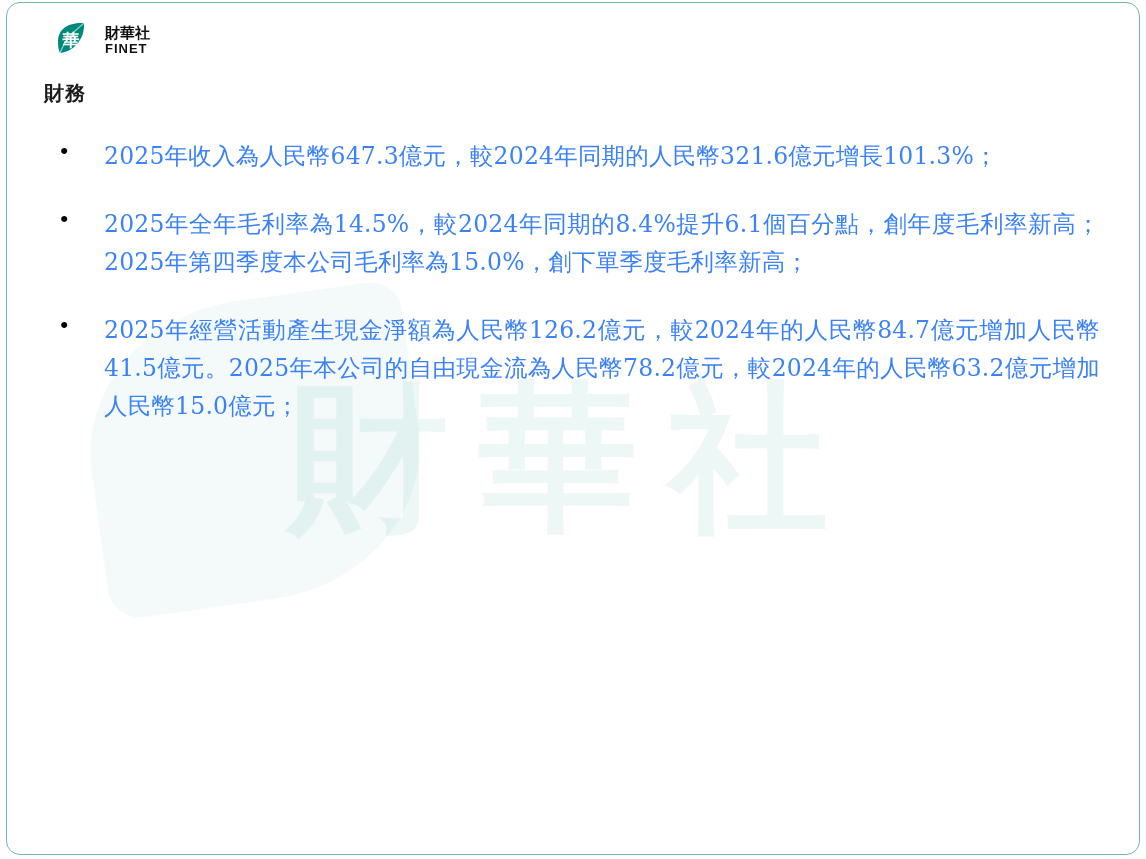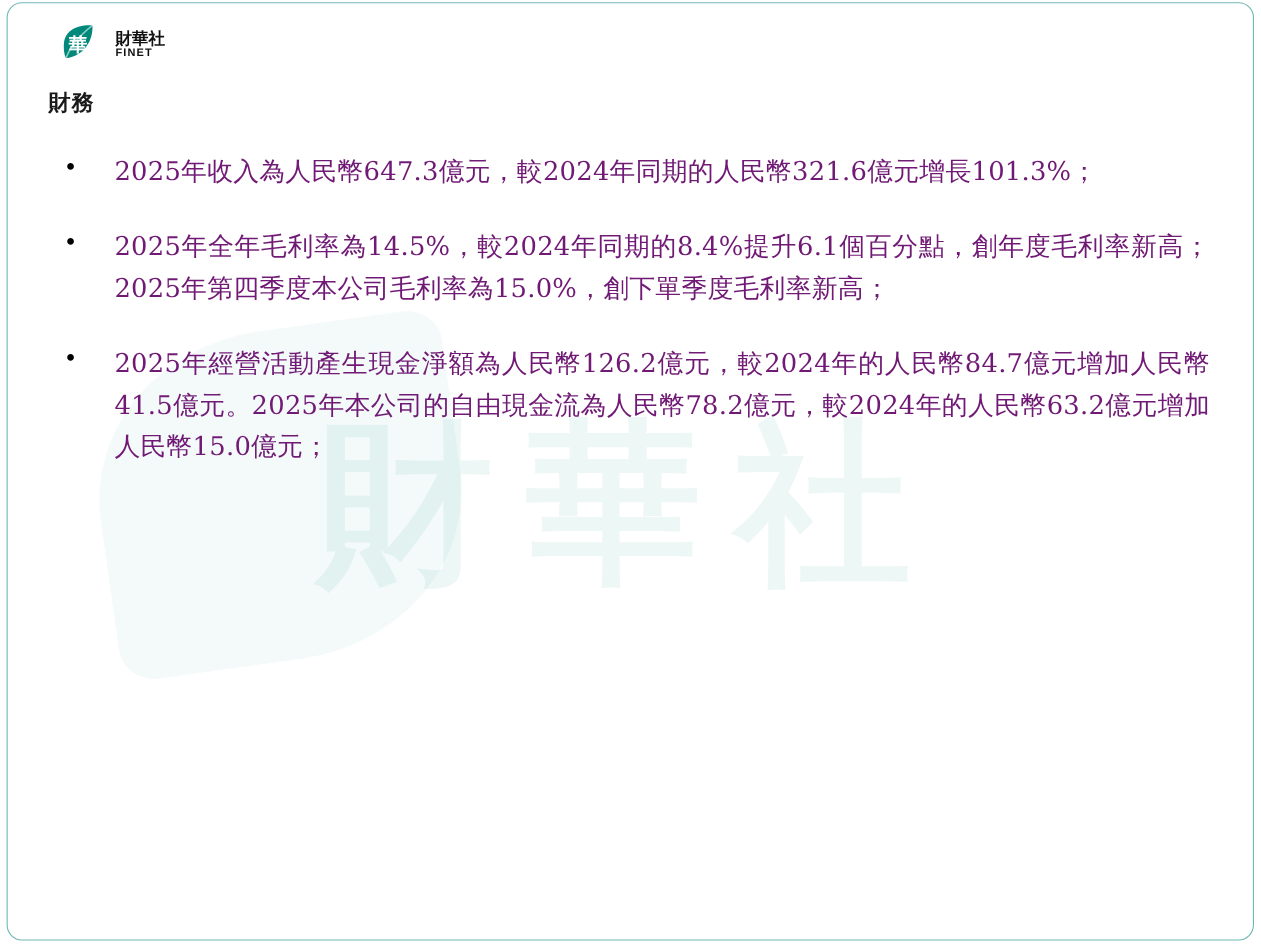--- a/index.html
+++ b/index.html
@@ -92,21 +92,21 @@
   }
   .logo-cn {
     font-family: "DejaVu Sans", sans-serif;
     font-size: 15px;
     font-weight: 700;
     color: #111111;
     letter-spacing: 0px;
   }
   .logo-en {
     font-family: "Liberation Sans", sans-serif;
-    font-size: 10px;
+    font-size: 13px;
     font-weight: 700;
     color: #111111;
     letter-spacing: 1px;
   }
   h1.section-title {
     font-family: "DejaVu Sans", sans-serif;
     font-size: 20px;
     font-weight: 700;
     color: #1a1a1a;
     margin: 16px 0 0 0;
@@ -117,21 +117,21 @@
     list-style: none;
     margin: 30px 0 0 0;
     padding: 0;
   }
   ul.bullets > li {
     position: relative;
     padding-left: 62px;
     margin-bottom: 30px;
     font-size: 23.5px;
     line-height: 1.62;
-    color: #701a75;
+    color: #3b82f6;
     text-align: justify;
     letter-spacing: 0.2px;
     font-family: "DejaVu Serif", "Liberation Serif", serif;
   }
   ul.bullets > li::before {
     content: "\2022";
     position: absolute;
     left: 16px;
     top: -2px;
     font-size: 21px;

